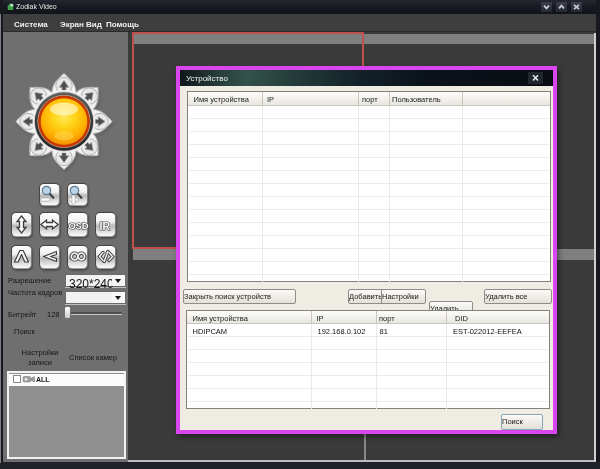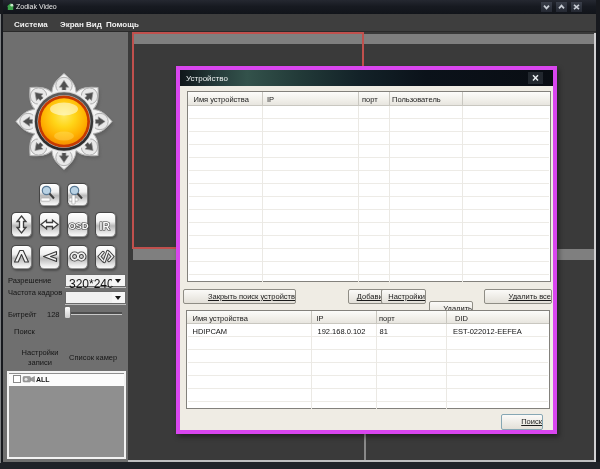--- a/index.html
+++ b/index.html
@@ -51,21 +51,21 @@
 .thead{position:absolute;left:0;top:0;width:100%;height:14px;
   background:linear-gradient(180deg,#fcfcfa 0%,#efede7 70%,#e7e5df 100%);
   border-bottom:1px solid #c9c7c0;box-sizing:border-box;}
 .th{position:absolute;top:3px;font-size:7.5px;color:#1a1a1a;}
 .colline{position:absolute;top:0;width:1px;height:100%;background:#ebe9e4;}
 .colline.h{background:#c9c7c0;}
 .rowlines{position:absolute;left:1px;right:1px;
   background:repeating-linear-gradient(180deg,transparent 0px,transparent 12px,#edebe6 12px,#edebe6 13px);}
 .btn{position:absolute;height:15px;background:linear-gradient(180deg,#fbfaf8 0%,#efede8 50%,#e3e0d8 100%);
   border:1px solid #8f8d85;box-sizing:border-box;border-radius:2px;
-  font-size:7.5px;color:#1a1a1a;text-align:right;line-height:13px;text-decoration:underline;}
+  font-size:7.5px;color:#1a1a1a;text-align:left;line-height:13px;}
 .cell{position:absolute;font-size:7.5px;color:#111;}
 
 .sbtn{position:absolute;width:21px;border-radius:5px;
   background:linear-gradient(180deg,#ffffff 0%,#f0f0f0 38%,#b8b8b8 56%,#e6e6e6 85%,#fafafa 100%);
   border:1.5px solid #454545;border-bottom-color:#9a9a9a;border-right-color:#7a7a7a;
   box-sizing:border-box;box-shadow:1px 1.5px 2px rgba(0,0,0,0.3), inset 0 1px 0 #fff;}
 </style>
 </head>
 <body>
 

